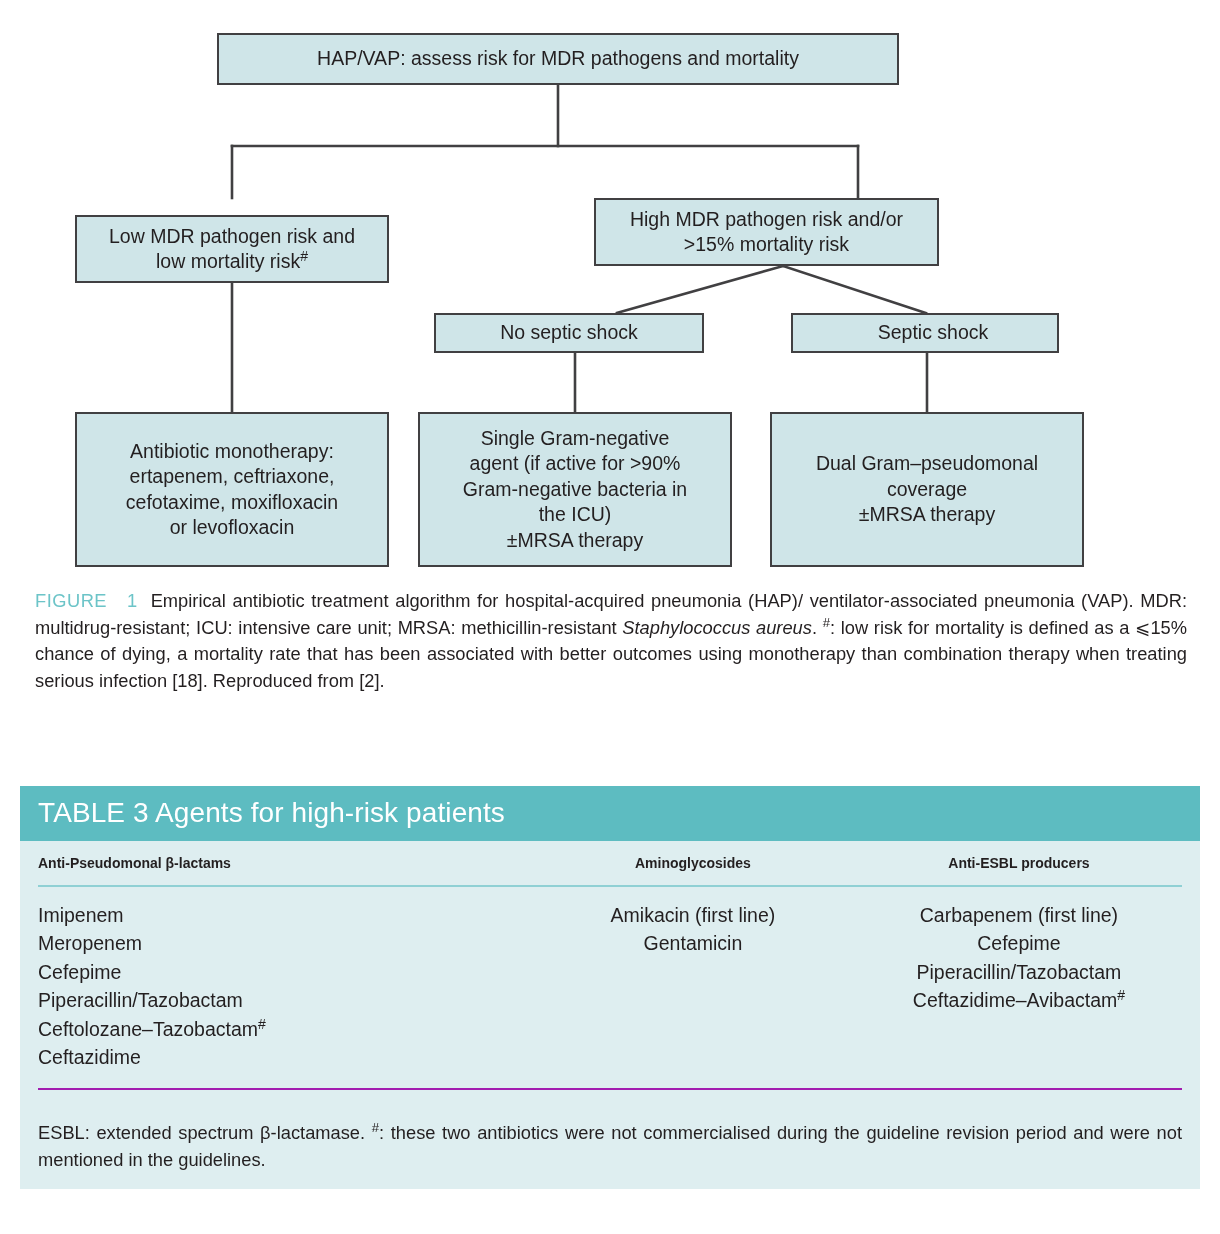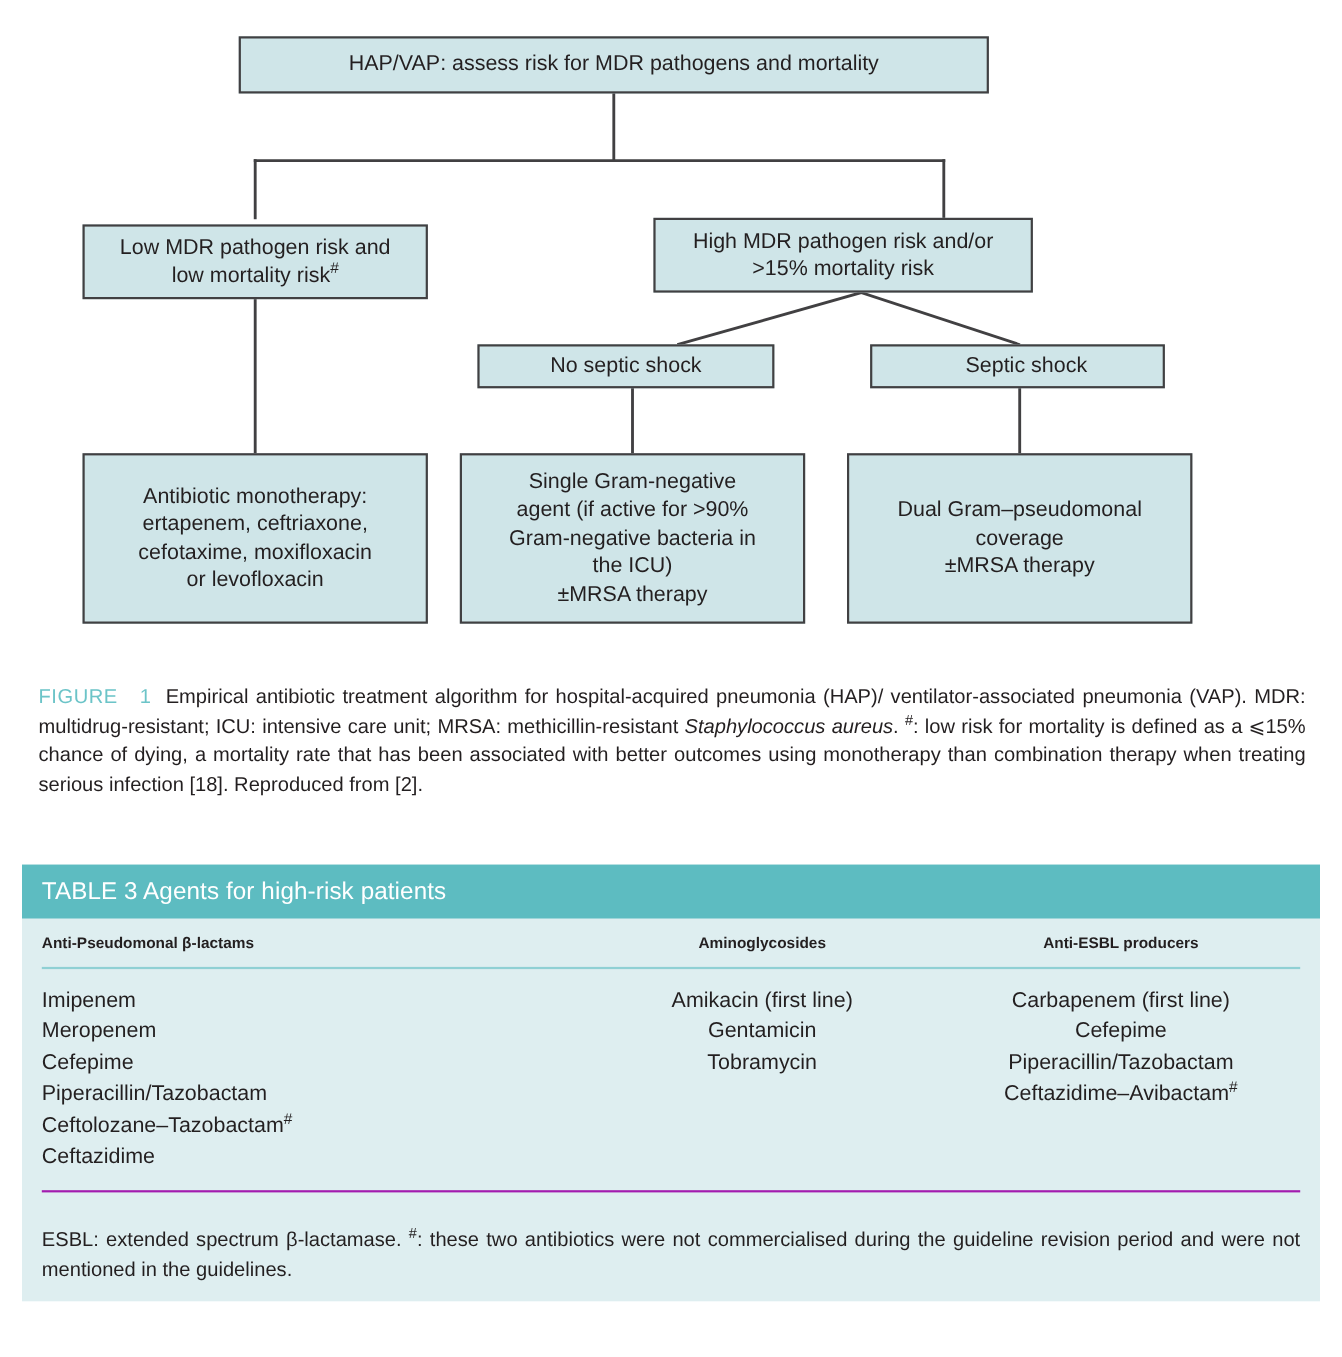--- a/index.html
+++ b/index.html
@@ -40,61 +40,60 @@
     padding: 4px 8px;
     z-index: 2;
   }
   .node .sup {
     font-size: 0.72em;
     vertical-align: super;
     line-height: 0;
   }
 
   #node-root   { left: 217px; top: 33px;  width: 682px; height: 52px; }
-  #node-low    { left: 75px;  top: 204px; width: 314px; height: 68px; }
+  #node-low    { left: 75px;  top: 215px; width: 314px; height: 68px; }
   #node-high   { left: 594px; top: 198px; width: 345px; height: 68px; }
   #node-noshock{ left: 434px; top: 313px; width: 270px; height: 40px; }
   #node-shock  { left: 791px; top: 313px; width: 268px; height: 40px; padding-left: 24px; }
   #node-mono   { left: 75px;  top: 412px; width: 314px; height: 155px; }
   #node-single { left: 418px; top: 412px; width: 314px; height: 155px; }
   #node-dual   { left: 770px; top: 412px; width: 314px; height: 155px; }
 
   
   #caption {
     position: absolute;
     left: 35px;
     top: 588px;
     width: 1152px;
     font-size: 18.3px;
     line-height: 1.46;
     text-align: justify;
     color: #231f20;
     font-family: "Liberation Sans", sans-serif;
-    margin-top: 32px;
   }
   #caption .fig-label {
     color: #6cc4c8;
     letter-spacing: 0.5px;
   }
   #caption .fig-num { color: #6cc4c8; }
   #caption i { font-style: italic; }
   #caption .sup { font-size: 0.72em; vertical-align: super; line-height: 0; }
 
   
   #table-block {
     position: absolute;
     left: 20px;
     top: 786px;
     width: 1180px;
     background: #deeef0;
   }
   #table-title {
     background: #5dbcc1;
     color: #ffffff;
-    font-size: 22px;
+    font-size: 28px;
     padding: 11px 18px 12px 18px;
     letter-spacing: 0.1px;
   }
   #table-inner { padding: 0 18px 0 18px; }
   .t-header-row {
     display: flex;
     border-bottom: 2px solid #8fd0d4;
     padding: 14px 0 14px 0;
   }
   .t-header-row .th {
@@ -227,21 +226,20 @@
         <div>Meropenem</div>
         <div>Cefepime</div>
         <div>Piperacillin/Tazobactam</div>
         <div>Ceftolozane–Tazobactam<span class="sup">#</span></div>
         <div>Ceftazidime</div>
       </div>
 
       <div class="cell col-2">
         <div>Amikacin (first line)</div>
         <div>Gentamicin</div>
-        <div>Tobramycin</div>
       </div>
 
       <div class="cell col-3">
         <div>Carbapenem (first line)</div>
         <div>Cefepime</div>
         <div>Piperacillin/Tazobactam</div>
         <div>Ceftazidime–Avibactam<span class="sup">#</span></div>
       </div>
 
     </div>

